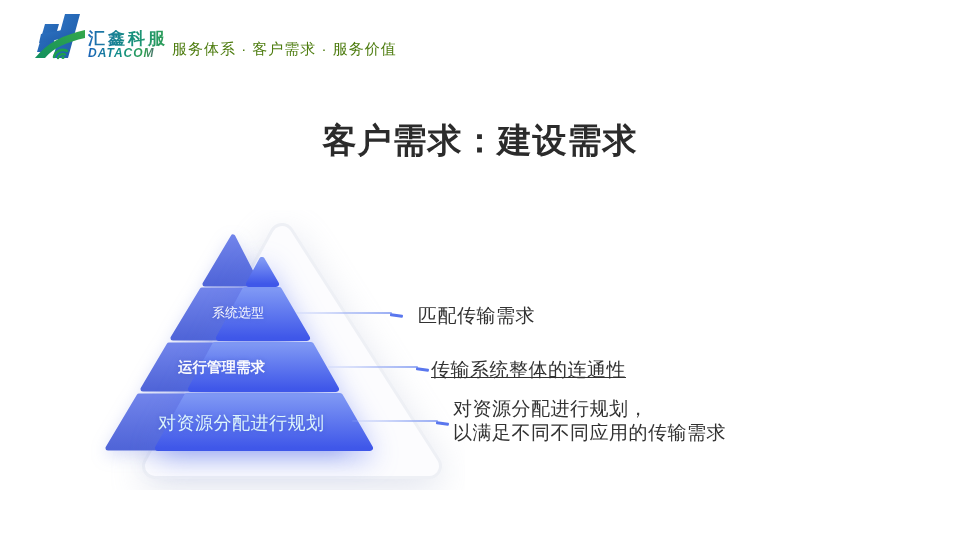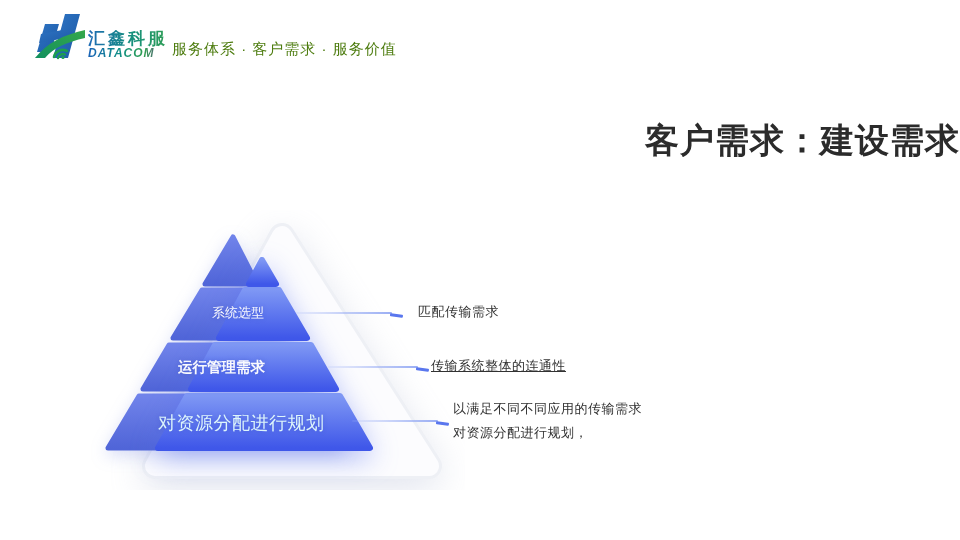--- a/index.html
+++ b/index.html
@@ -30,21 +30,21 @@
     -webkit-background-clip:text; background-clip:text; color:transparent;
   }
   .tagline {
     font-size:15px; color:#4d7c0f; letter-spacing:1px;
     padding-bottom:1px; margin-left:4px;
   }
 
   
   .slide-title {
     position:absolute; left:0; right:0; top:118px;
-    text-align:right;
+    text-align:center;
     font-size:34px; font-weight:800; color:#2b2b2b; letter-spacing:1px;
   }
 
   
   .pyramid-wrap { position:absolute; left:85px; top:210px; width:380px; height:280px; }
   .front-group { filter: blur(0.5px) drop-shadow(0px 8px 14px rgba(85,110,240,0.45)); }
   .left-group  { filter: drop-shadow(0px 5px 8px rgba(100,120,220,0.25)); }
 
   .layer-label {
     position:absolute; color:rgba(255,255,255,0.96);
@@ -60,21 +60,21 @@
     background:linear-gradient(90deg, rgba(165,182,246,0.15), #9aaef4); }
   .conn-1 { left:296px; top:312px; width:96px; }
   .conn-2 { left:328px; top:366px; width:90px; }
   .conn-3 { left:352px; top:420px; width:86px; }
   .conn-tick { position:absolute; width:13px; height:2.6px; background:#5a77ee; border-radius:1px; }
   .tick-1 { left:390px; top:314px; transform:rotate(7deg); }
   .tick-2 { left:416px; top:368px; transform:rotate(7deg); }
   .tick-3 { left:436px; top:422px; transform:rotate(7deg); }
 
   
-  .annotation { position:absolute; color:#323232; font-size:13px; font-weight:500; letter-spacing:0.5px; }
+  .annotation { position:absolute; color:#323232; font-size:19px; font-weight:500; letter-spacing:0.5px; }
   .anno-1 { left:418px; top:303px; }
   .anno-2 { left:431px; top:357px;text-decoration:underline; }
   .anno-3 { left:453px; top:397px; line-height:24px; }
 </style>
 </head>
 <body>
 
 <div class="header">
   <svg class="logo-mark" viewBox="0 0 56 48">
     <defs>
@@ -143,15 +143,15 @@
 <div class="connector conn-1"></div>
 <div class="conn-tick tick-1"></div>
 <div class="connector conn-2"></div>
 <div class="conn-tick tick-2"></div>
 <div class="connector conn-3"></div>
 <div class="conn-tick tick-3"></div>
 
 <div class="annotation anno-1">匹配传输需求</div>
 <div class="annotation anno-2">传输系统整体的连通性</div>
 <div class="annotation anno-3">
+  <div>对资源分配进行规划，</div>
   <div>以满足不同不同应用的传输需求</div>
-  <div>对资源分配进行规划，</div>
 </div>
 
 </body></html>

